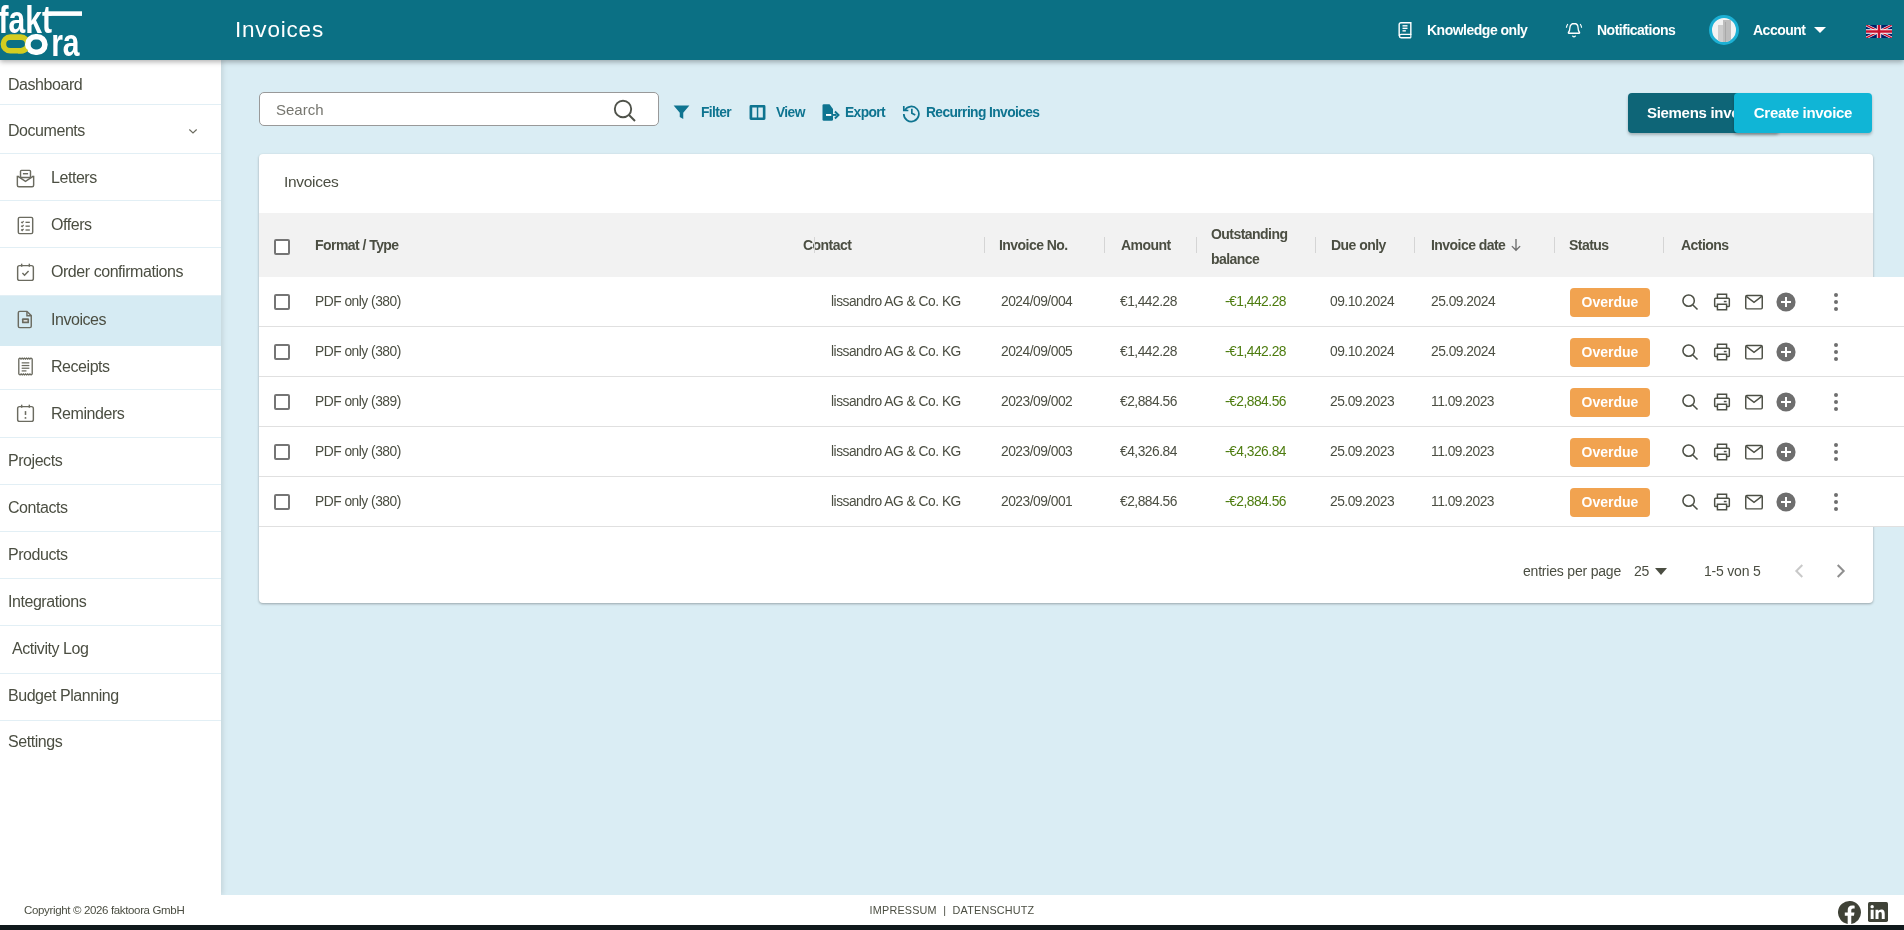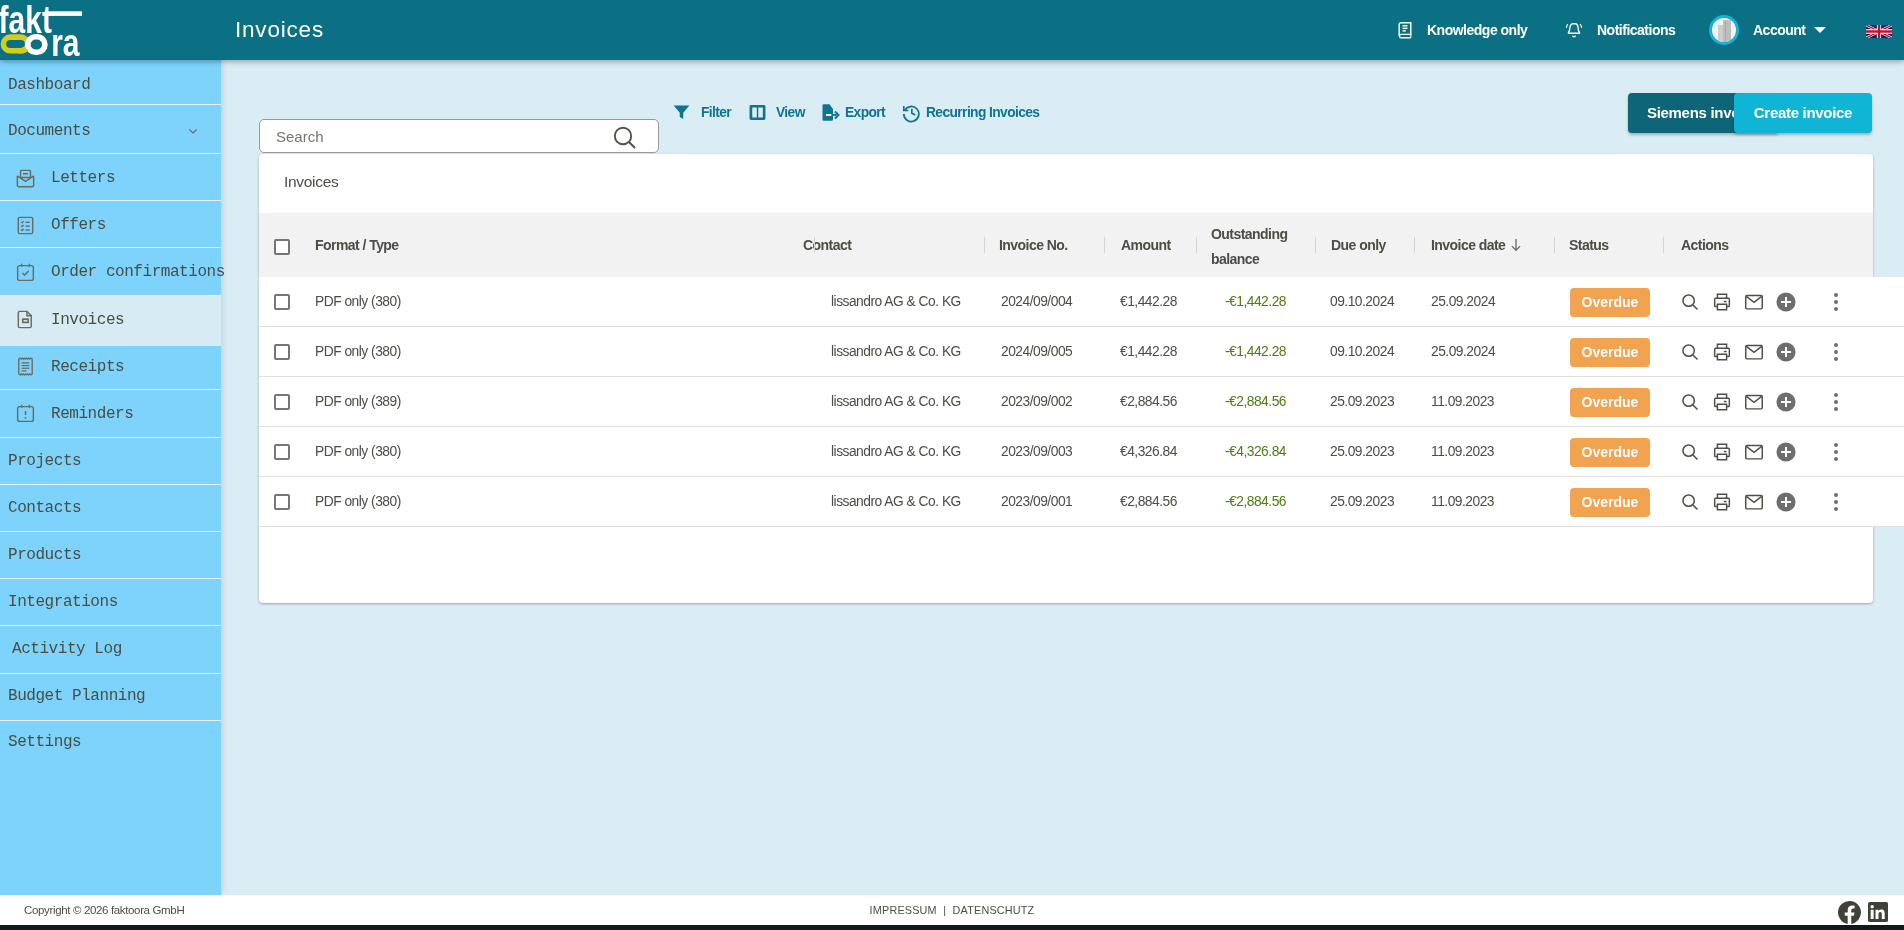--- a/index.html
+++ b/index.html
@@ -12,28 +12,28 @@
 .htitle { position:absolute; left:235px; top:0; height:60px; line-height:60px; color:#fff; font-size:22.5px; font-weight:500; letter-spacing:.8px; }
 .hitem { position:absolute; top:0; height:60px; line-height:60px; color:#fff; font-size:14px; font-weight:600; letter-spacing:-0.5px; }
 .hic { position:absolute; top:20px; width:20px; height:20px; }
 .avatar { position:absolute; left:1708.5px; top:14.5px; width:30px; height:30px; border-radius:50%; background:#f3f3f3; border:3.2px solid #1cb0d4; overflow:hidden; box-sizing:border-box; }
 .avatar .b1 { position:absolute; left:11px; top:2px; width:8px; height:22px; background:#bdbdbd; }
 .avatar .b2 { position:absolute; left:6px; top:7px; width:6px; height:17px; background:#cdcdcd; }
 .avatar .b3 { position:absolute; left:13px; top:4px; width:1.5px; height:20px; background:#a9a9a9; }
 .caret { position:absolute; left:1814px; top:27px; width:0; height:0; border-left:6px solid transparent; border-right:6px solid transparent; border-top:6.5px solid #fff; }
 
 
-.sidebar { position:absolute; left:0; top:60px; width:221px; height:835px; background:#7dd3fc; z-index:20; box-shadow:2px 0 5px rgba(0,0,0,.10);font-family:Liberation Mono, monospace; }
+.sidebar { position:absolute; left:0; top:60px; width:221px; height:835px; background:#ffffff; z-index:20; box-shadow:2px 0 5px rgba(0,0,0,.10); }
 .slab { position:absolute; transform:translateY(-50%); font-size:16px; color:#4b4e42; letter-spacing:-0.45px; white-space:nowrap; }
 .sdiv { position:absolute; left:0; width:221px; height:1px; background:#e2eff5; }
 .sic { position:absolute; left:14px; width:23px; height:23px; }
 .chev { position:absolute; left:185px; width:16px; height:16px; }
 
 
-.search { position:absolute; left:259px; top:92px; width:400px; height:34px; background:#fff; border:1px solid #999; border-radius:5px; z-index:5;margin-top:27px; }
+.search { position:absolute; left:259px; top:92px; width:400px; height:34px; background:#fff; border:1px solid #999; border-radius:5px; z-index:5; }
 .search .ph { position:absolute; left:16px; top:0; line-height:33px; color:#76766f; font-size:15px; }
 .tbi { position:absolute; top:102px; width:21px; height:21px; }
 .tbl { position:absolute; top:102px; height:21px; line-height:21px; color:#0e7490; font-size:13.8px; font-weight:600; letter-spacing:-0.6px; }
 .btn { position:absolute; top:93px; height:40px; border-radius:4px; color:#fff; font-size:15px; font-weight:600; text-align:center; line-height:40px; z-index:5; letter-spacing:-0.3px; }
 .btn1 { left:1628px; width:151px; background:#0e6577; box-shadow:0 2px 3px rgba(0,0,0,.25); }
 .btn2 { left:1734px; width:138px; background:#10b5d6; box-shadow:0 2px 3px rgba(0,0,0,.25); }
 
 
 .card { position:absolute; left:259px; top:154px; width:1614px; height:449px; background:#fff; border-radius:4px; box-shadow:0 1px 3px rgba(0,0,0,.2), 0 1px 2px rgba(0,0,0,.12); }
 .cardtitle { position:absolute; left:25px; top:19px; font-size:15.5px; color:#4b4e42; letter-spacing:-0.3px; }
@@ -427,20 +427,34 @@
           <circle cx="12" cy="12" r="11.5" fill="#6e6e6e"></circle>
           <line x1="12" y1="6" x2="12" y2="18" stroke="#fff" stroke-width="2.4"></line>
           <line x1="6" y1="12" x2="18" y2="12" stroke="#fff" stroke-width="2.4"></line>
         </svg></span>
     <span class="dots" style="left:1575px">
         <i></i>
         <i></i>
         <i></i>
       </span>
   </div>
+  <div class="pag">
+    <span style="left:1264px">entries per page</span>
+    <span style="left:1375px">25</span>
+    <svg class="abs" style="left:1396px;top:37px" width="12" height="8" viewBox="0 0 12 8">
+        <path d="M0 0h12L6 7z" fill="#4b4e42"></path>
+      </svg>
+    <span style="left:1445px">1-5 von 5</span>
+    <svg class="abs" style="left:1530px;top:29px" width="22" height="22" viewBox="0 0 24 24" fill="none" stroke="#c9c9c9" stroke-width="2.2">
+        <path d="M14.5 5.5 8 12l6.5 6.5"></path>
+      </svg>
+    <svg class="abs" style="left:1570px;top:29px" width="22" height="22" viewBox="0 0 24 24" fill="none" stroke="#8f8f8f" stroke-width="2.2">
+        <path d="M9.5 5.5 16 12l-6.5 6.5"></path>
+      </svg>
+  </div>
 </div>
 
 <div class="footer">
   <div class="c">Copyright © 2026 faktoora GmbH</div>
   <div class="m">IMPRESSUM&nbsp; | &nbsp;DATENSCHUTZ</div>
 </div>
 <div class="fbar"></div>
 <svg class="fic" style="left:1838px" width="23" height="23" viewBox="0 0 24 24">
     <path d="M24 12a12 12 0 1 0-13.9 11.9v-8.4H7.1V12h3.05V9.36c0-3 1.79-4.67 4.53-4.67 1.31 0 2.68.23 2.68.23v2.95H15.8c-1.49 0-1.95.93-1.95 1.88V12h3.33l-.53 3.5h-2.8v8.4A12 12 0 0 0 24 12z" fill="#3f4237"></path>
   </svg>

